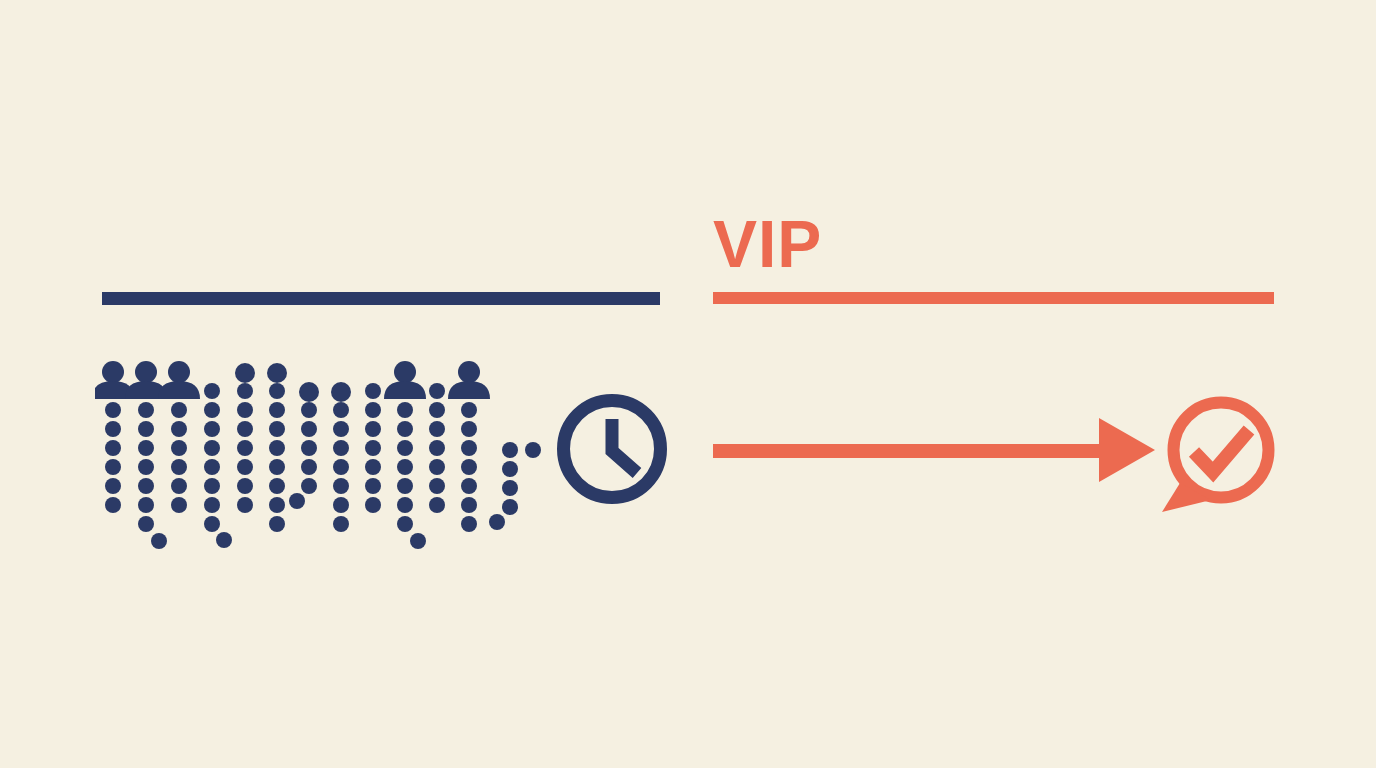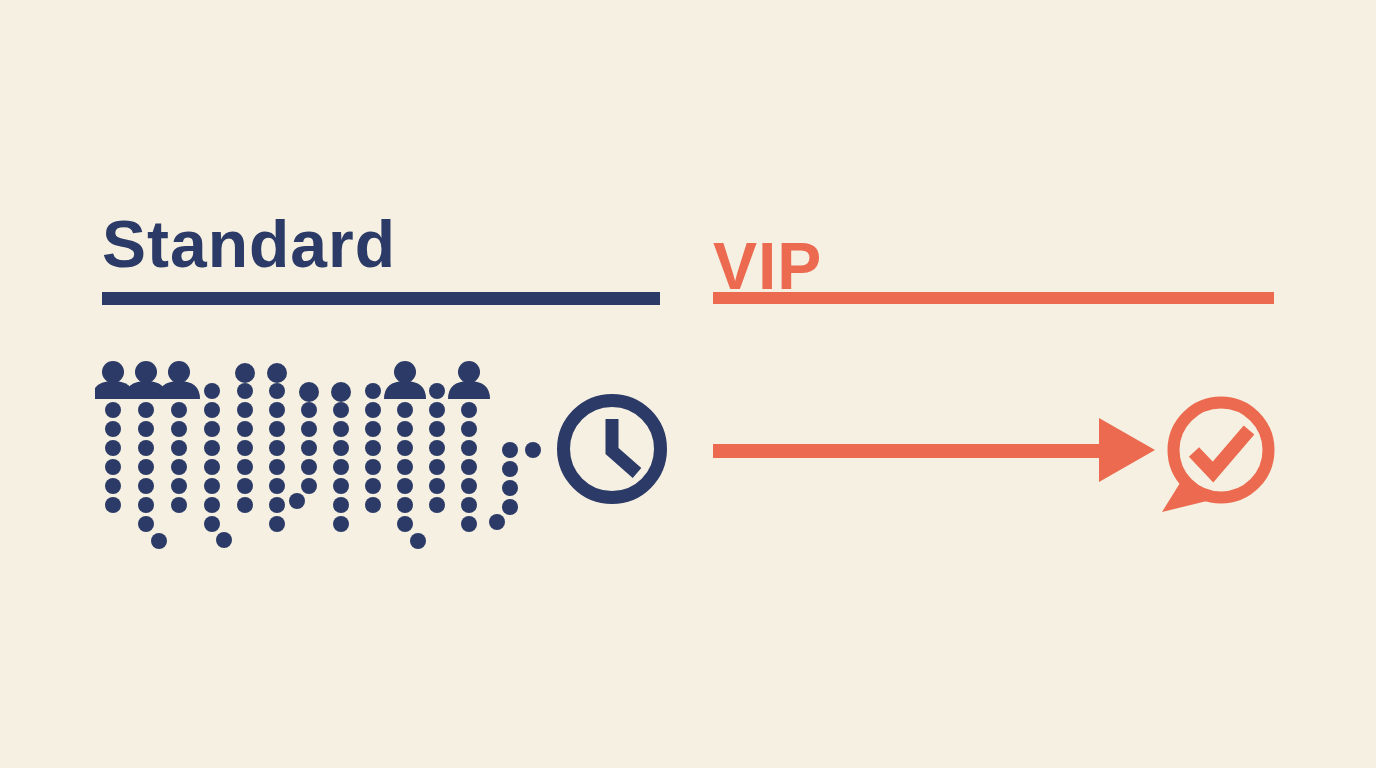--- a/index.html
+++ b/index.html
@@ -21,40 +21,39 @@
   .heading{
     position:absolute;
     top:211px;
     font-size:66px;
     font-weight:600;
     letter-spacing:1px;
     line-height:1;
     white-space:nowrap;
   }
   .heading.standard{left:102px;color:var(--navy);}
-  .heading.vip{left:713px;color:var(--coral);margin-top:22px;}
+  .heading.vip{left:713px;color:var(--coral);}
   .rule{position:absolute;top:292px;}
   .rule.navy{left:102px;width:558px;height:13px;background:var(--navy);}
   .rule.coral{left:713px;width:561px;height:12px;background:var(--coral);}
   .icon-svg{position:absolute;display:block;}
   #crowd-svg{left:95px;top:352px;width:460px;height:208px;}
   #clock-svg{left:550px;top:388px;width:125px;height:125px;}
   #arrow-svg{left:700px;top:405px;width:470px;height:95px;}
   #bubble-svg{left:1155px;top:388px;width:130px;height:130px;}
   .navy-fill{fill:var(--navy);}
   .coral-fill{fill:var(--coral);}
   .navy-stroke{stroke:var(--navy);fill:none;}
   .coral-stroke{stroke:var(--coral);fill:none;}
 </style>
 </head>
 <body>
 
 <div class="stage">
 
-  <div class="heading standard">Standard</div>
   <div class="rule navy"></div>
 
   <svg id="crowd-svg" class="icon-svg" viewBox="95 352 460 208" xmlns="http://www.w3.org/2000/svg">
     <g id="crowd-group">
         <circle cx="113" cy="372" r="11" class="navy-fill"></circle>
         <path d="M92 399 Q92 381 113 381 Q134 381 134 399 Z" class="navy-fill"></path>
         <circle cx="113" cy="410" r="8" class="navy-fill"></circle>
         <circle cx="113" cy="429" r="8" class="navy-fill"></circle>
         <circle cx="113" cy="448" r="8" class="navy-fill"></circle>
         <circle cx="113" cy="467" r="8" class="navy-fill"></circle>

